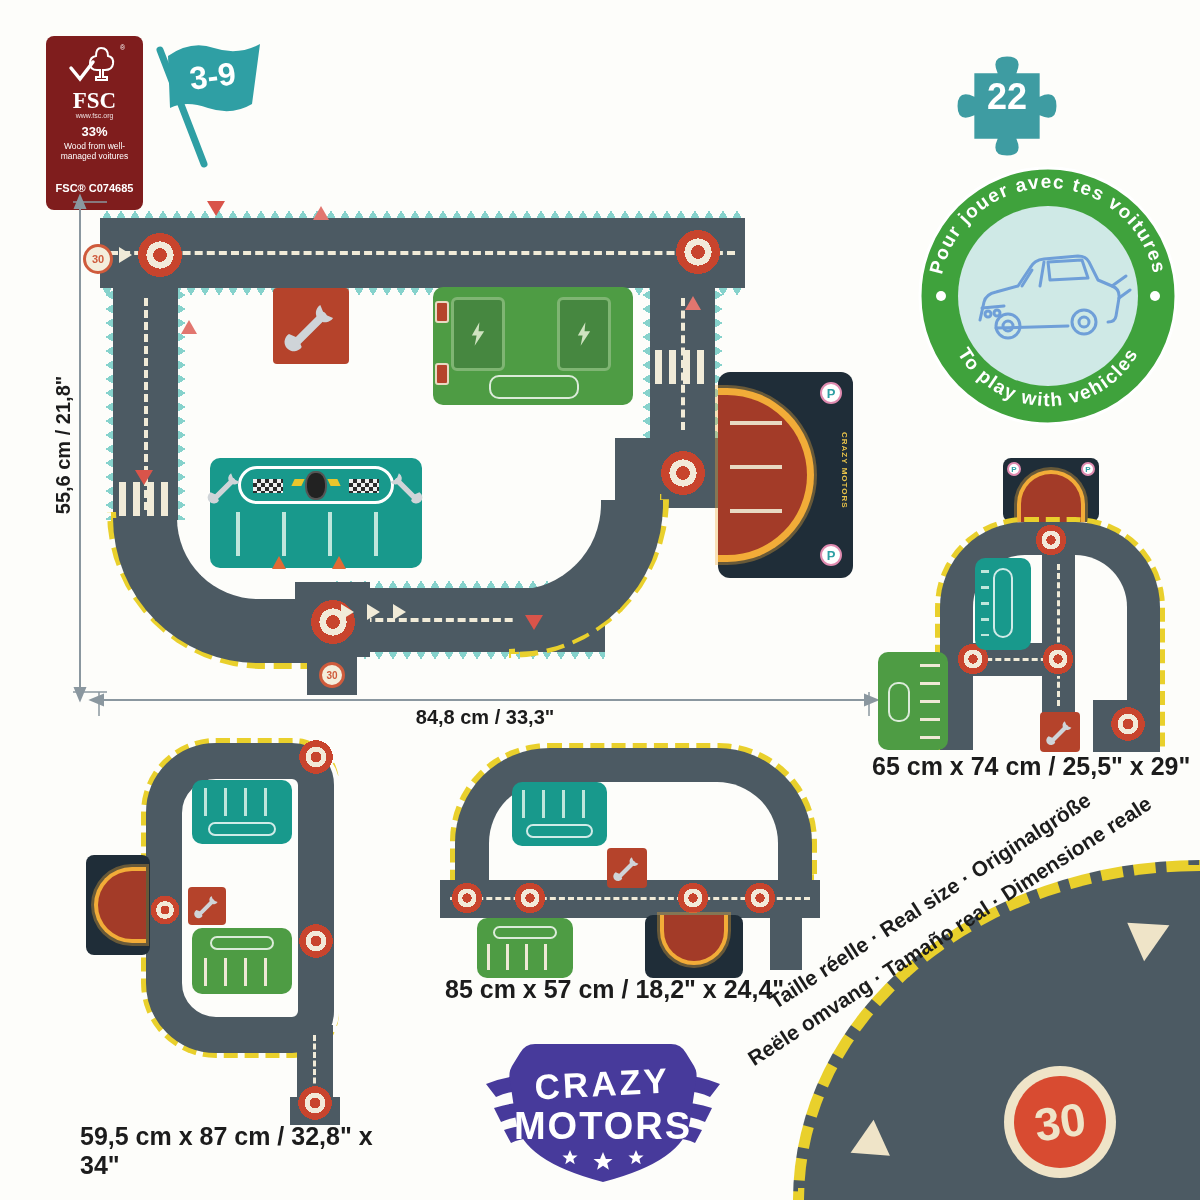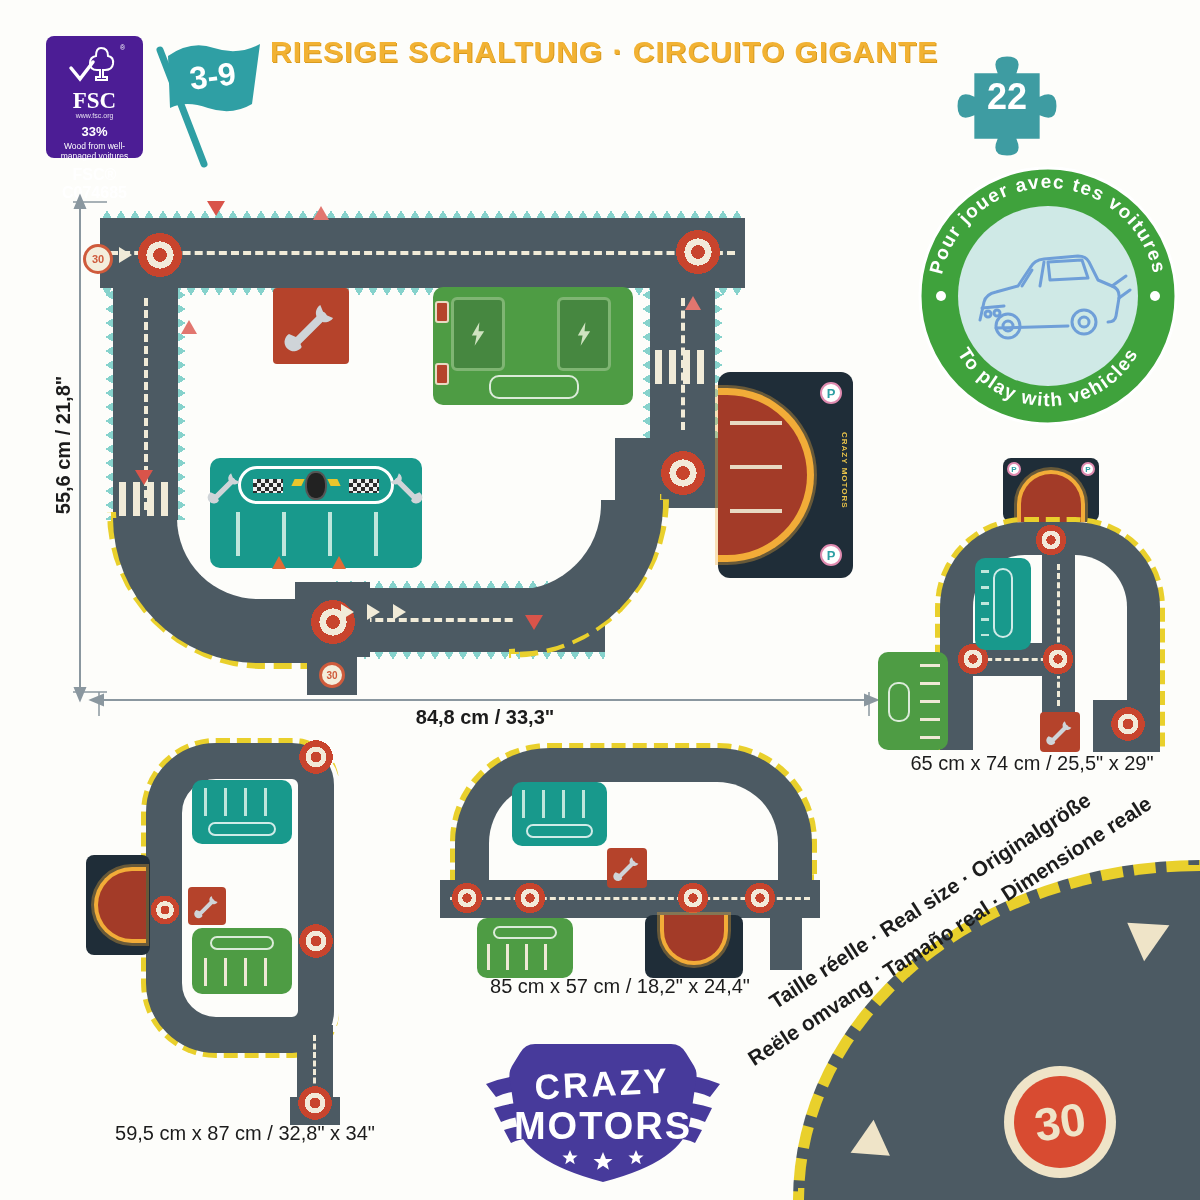--- a/index.html
+++ b/index.html
@@ -27,60 +27,59 @@
   .pbadge{position:absolute;width:22px;height:22px;border-radius:50%;background:#fff;border:2px solid #e08bb0;color:#2f9fa4;font-weight:bold;font-size:13px;display:flex;align-items:center;justify-content:center;}
   .sign30{position:absolute;border-radius:50%;background:#f4eedc;border:3px solid #cf5b3c;color:#cf5b3c;font-weight:bold;display:flex;align-items:center;justify-content:center;}
   .tri{position:absolute;width:0;height:0;}
   .tri.red-down{border-left:9px solid #0000;border-right:9px solid #0000;border-top:15px solid #d9544a;}
   .tri.pink-up{border-left:8px solid #0000;border-right:8px solid #0000;border-bottom:14px solid #e2766f;}
   .tri.cream-r{border-top:8px solid #0000;border-bottom:8px solid #0000;border-left:13px solid var(--cream);}
   .tri.cone{border-left:7px solid #0000;border-right:7px solid #0000;border-bottom:13px solid #e06a35;}
   .cross-h{position:absolute;background:repeating-linear-gradient(90deg,var(--cream) 0 7px,#0000 7px 14px);}
   .checker{position:absolute;background:repeating-conic-gradient(#2b2b2b 0% 25%,#efefef 0% 50%);background-size:8px 8px;}
   .dim-label{position:absolute;font-weight:bold;font-size:20px;color:#1c1c1c;text-align:center;}
-  .size-label{position:absolute;font-weight:normal;font-size:20px;color:#1c1c1c;text-align:center;}
+  .size-label{position:absolute;font-weight:bold;font-size:25px;color:#1c1c1c;text-align:left;}
   .title-line{font-weight:bold;color:var(--title);text-shadow:1px 1px 0 #d89a1f;letter-spacing:1px;text-align:center;line-height:47px;font-size:30px;white-space:nowrap;}
 </style>
 </head>
 <body>
 
 <svg width="0" height="0" style="position:absolute">
   <defs>
     <g id="wrench-sym">
       <path d="M25 78 L70 33" stroke="#cfd4d8" stroke-width="14" stroke-linecap="round"></path>
       <path d="M66 14 a16 16 0 1 0 22 22 l-12 -5 l-5 -5 z" fill="#cfd4d8"></path>
       <path d="M34 86 a16 16 0 1 1 -22 -22 l12 5 l5 5 z" fill="#cfd4d8"></path>
     </g>
     <polygon id="bolt-sym" points="55,8 28,55 45,55 38,92 72,40 52,40"></polygon>
   </defs>
 </svg>
 
-<div class="abs" style="left:46px;top:36px;width:97px;height:122px;background:#4c1d95;border-radius:8px;color:#fff;text-align:center;padding-top:6px;">
+<div class="abs" style="left:46px;top:36px;width:97px;height:174px;background:#7f1d1d;border-radius:8px;color:#fff;text-align:center;padding-top:6px;">
   <svg width="60" height="48" viewBox="0 0 60 48" style="display:block;margin:0 auto;">
     <path d="M6 26 l9 11 l13 -17" fill="none" stroke="#fff" stroke-width="3.5" stroke-linecap="round"></path>
     <path d="M36 6 q7 0 7 8 q6 1 5 8 q-1 6 -8 6 l-2 0 l0 7 l4 0 l0 3 l-11 0 l0 -3 l4 0 l0 -7 l-3 0 q-7 0 -7 -7 q0 -6 6 -7 q0 -8 5 -8 z" fill="none" stroke="#fff" stroke-width="2"></path>
     <text x="55" y="8" font-size="7" fill="#fff">®</text>
   </svg>
   <div style="font-family:'Liberation Serif',serif;font-weight:bold;font-size:23px;line-height:22px;">FSC</div>
   <div style="font-size:7px;opacity:.85;">www.fsc.org</div>
   <div style="font-weight:bold;font-size:13px;margin-top:5px;">33%</div>
   <div style="font-size:8.5px;line-height:10px;padding:2px 6px 0;">Wood from well-managed voitures</div>
-  <div style="font-weight:bold;font-size:16px;margin-top:5px;">FSC® C074685</div>
+  <div style="font-weight:bold;font-size:11px;margin-top:21px;">FSC® C074685</div>
 </div>
 
 <div class="abs" style="left:146px;top:32px;width:132px;height:142px;">
   <svg width="132" height="142" viewBox="0 0 132 142">
     <line x1="14" y1="18" x2="58" y2="132" stroke="#2f9fa4" stroke-width="7" stroke-linecap="round"></line>
     <path d="M22 24 Q45 8 68 16 Q92 24 114 12 L106 72 Q86 84 62 76 Q40 68 24 76 Z" fill="#2f9fa4"></path>
     <text x="68" y="55" transform="rotate(-7 68 55)" text-anchor="middle" font-size="32" font-weight="bold" fill="#fff">3-9</text>
   </svg>
 </div>
 
 <div class="abs" style="left:270px;top:28px;width:640px;">
-  <div class="title-line">RIESIGE SCHALTUNG · CIRCUITO GIGANTE</div>
 </div>
 
 <div class="abs" style="left:948px;top:50px;width:118px;height:112px;">
   <svg width="118" height="112" viewBox="0 0 120 120">
     <path d="M25,25 h25 q-8,-18 10,-18 q18,0 10,18 h25 v25 q18,-8 18,10 q0,18 -18,10 v25 h-25 q8,18 -10,18 q-18,0 -10,-18 h-25 v-25 q-18,8 -18,-10 q0,-18 18,-10 z" fill="#3e9ca2"></path>
   </svg>
   <div style="position:absolute;left:0;top:26px;width:118px;text-align:center;color:#fff;font-weight:bold;font-size:36px;">22</div>
 </div>
 
 <div class="abs" style="left:916px;top:164px;width:264px;height:264px;">

